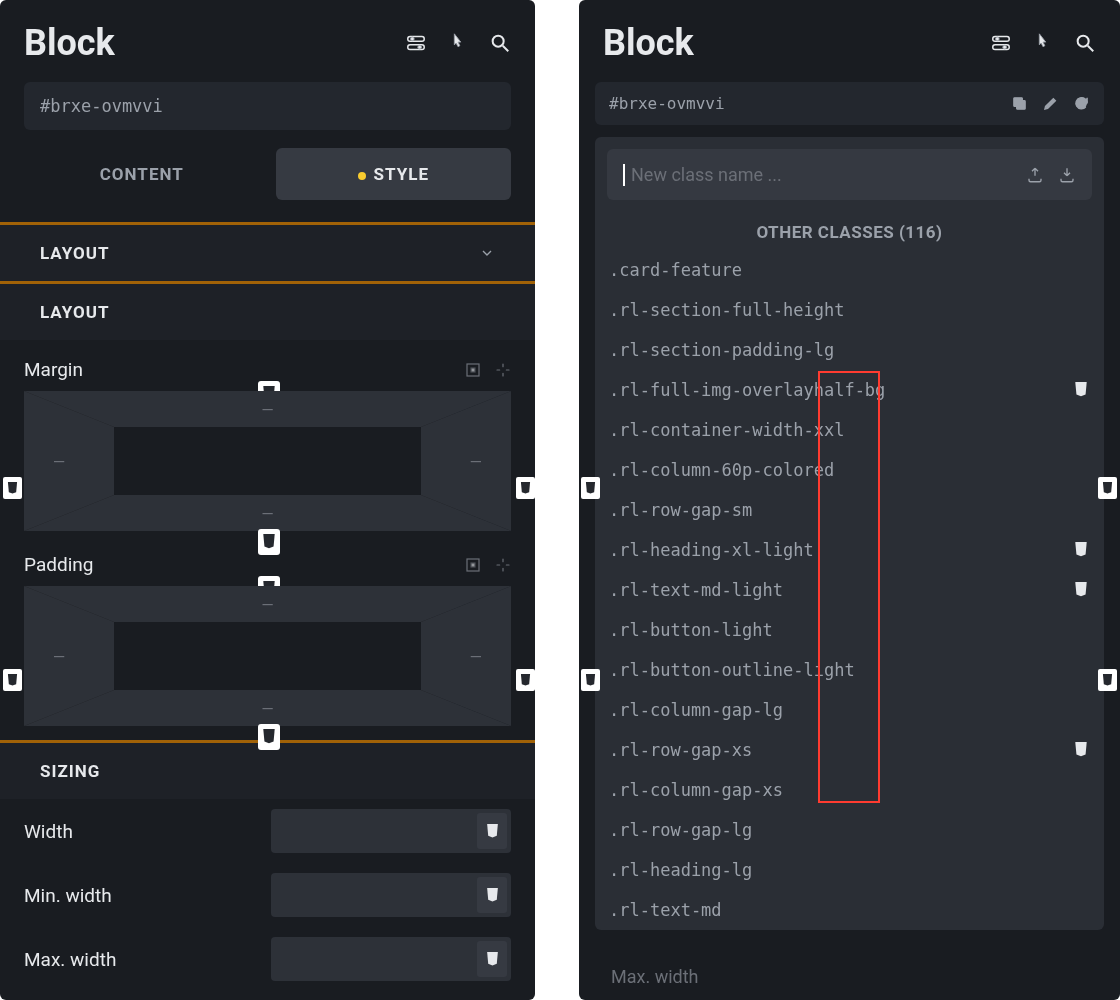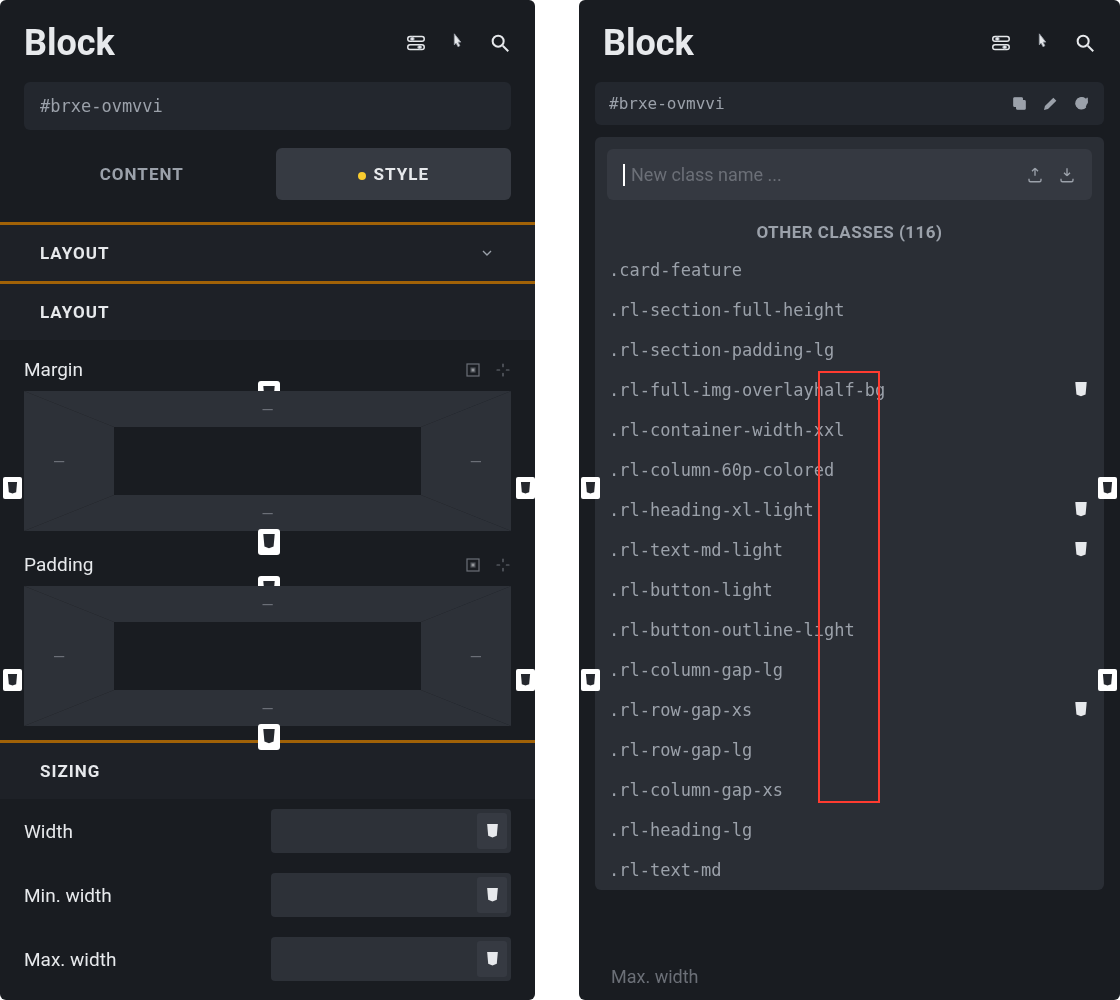--- a/index.html
+++ b/index.html
@@ -351,20 +351,23 @@
               </svg>
             </span>
           </div>
           <div class="citem">
             <span>.rl-container-width-xxl</span>
           </div>
           <div class="citem">
             <span>.rl-column-60p-colored</span>
           </div>
           <div class="citem">
+            <span>.rl-row-gap-sm</span>
+          </div>
+          <div class="citem">
             <span>.rl-heading-xl-light</span>
             <span class="cicon">
               <svg viewBox="0 0 24 28">
                 <path d="M2 0h20l-2 22-8 3-8-3z"></path>
               </svg>
             </span>
           </div>
           <div class="citem">
             <span>.rl-text-md-light</span>
             <span class="cicon">
@@ -384,24 +387,24 @@
           </div>
           <div class="citem">
             <span>.rl-row-gap-xs</span>
             <span class="cicon">
               <svg viewBox="0 0 24 28">
                 <path d="M2 0h20l-2 22-8 3-8-3z"></path>
               </svg>
             </span>
           </div>
           <div class="citem">
+            <span>.rl-column-gap-xs</span>
+          </div>
+          <div class="citem">
             <span>.rl-row-gap-lg</span>
-          </div>
-          <div class="citem">
-            <span>.rl-column-gap-xs</span>
           </div>
           <div class="citem">
             <span>.rl-heading-lg</span>
           </div>
           <div class="citem">
             <span>.rl-text-md</span>
           </div>
         </div>
     </div>
   </div>

